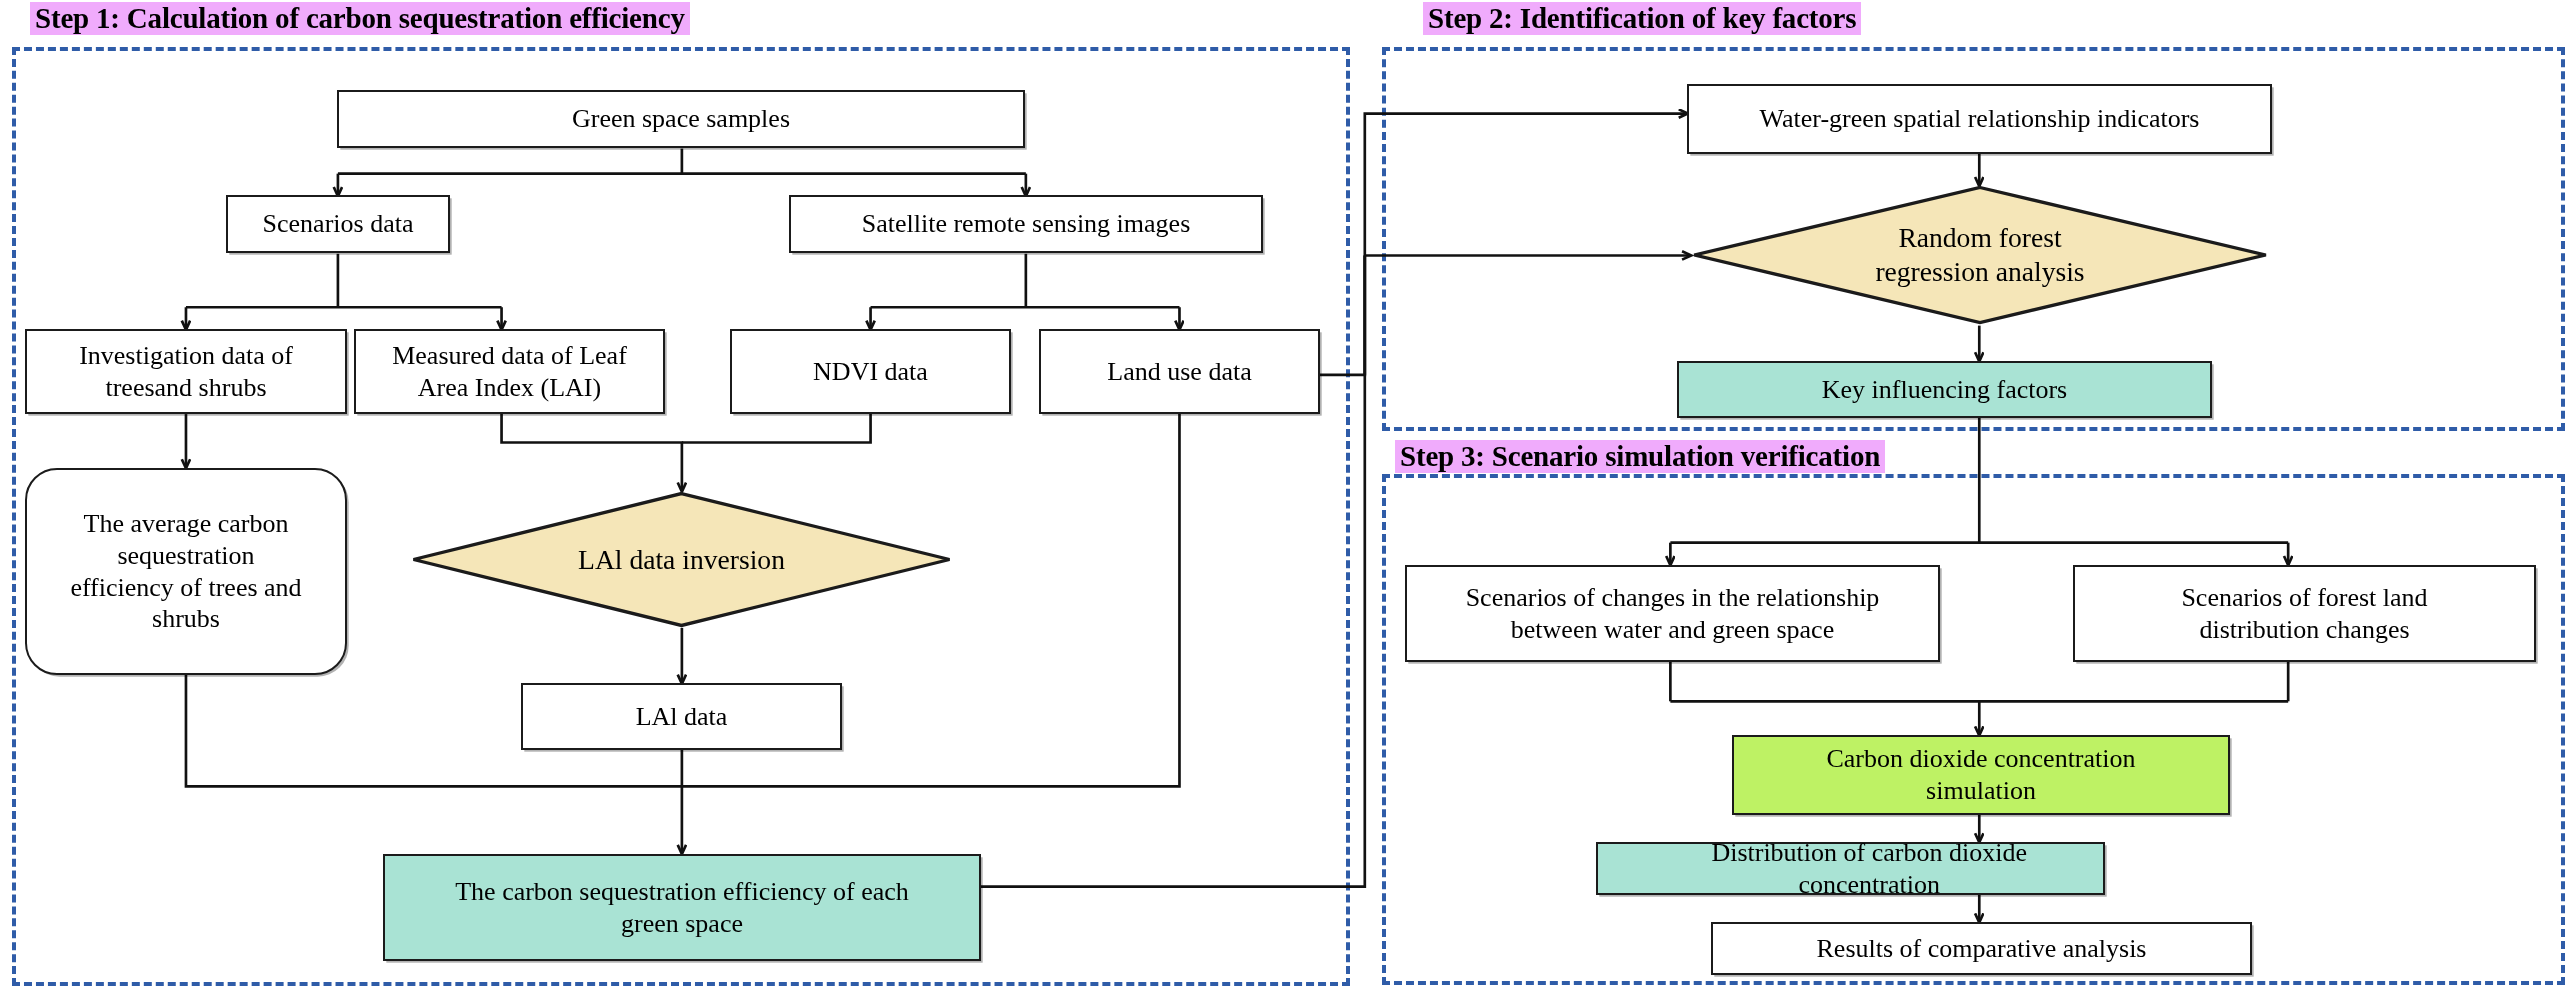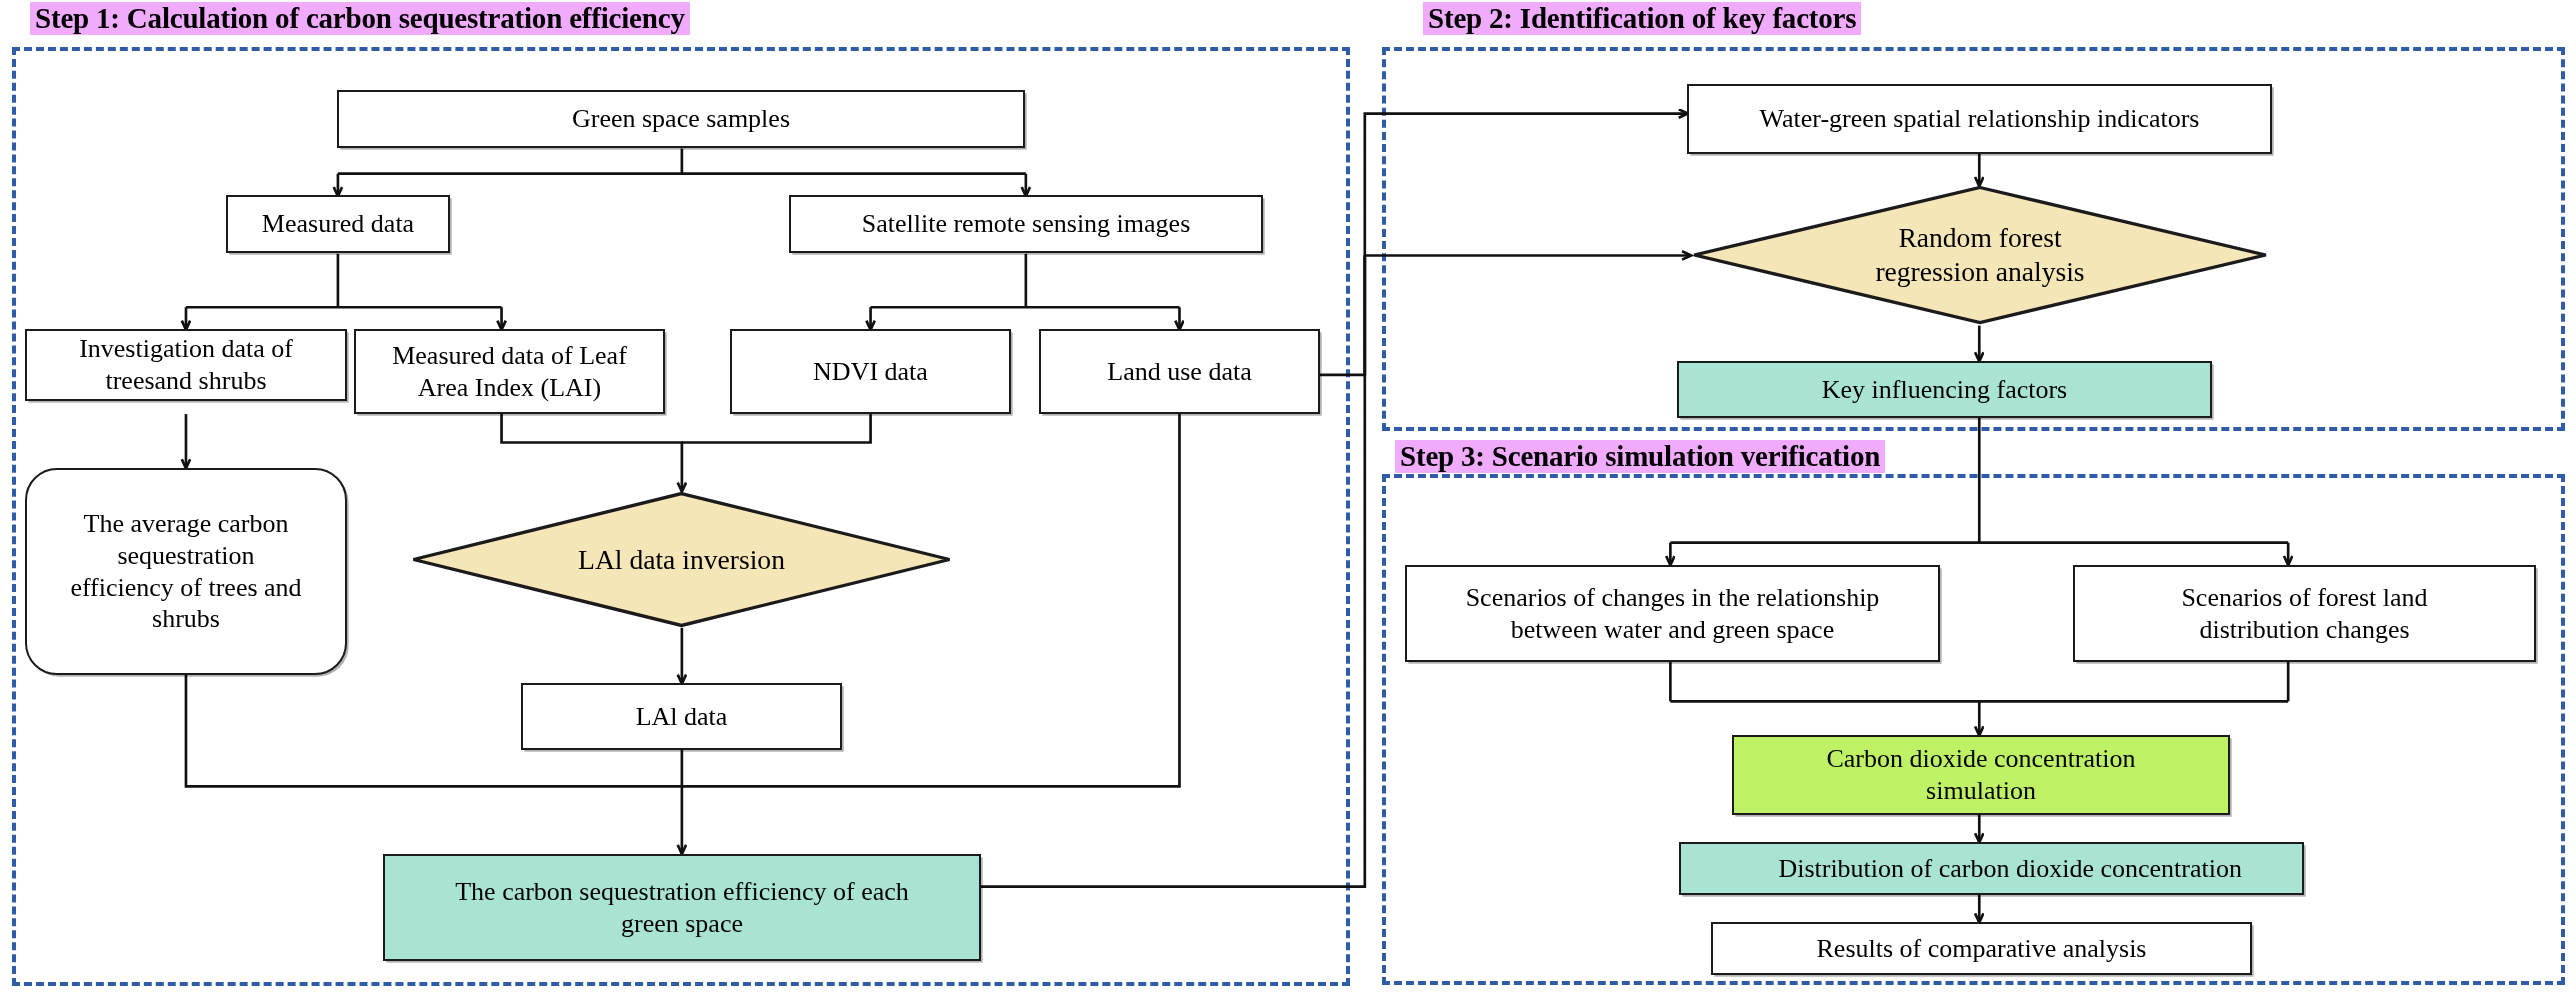--- a/index.html
+++ b/index.html
@@ -133,25 +133,25 @@
     <path d="M2000,840 L2740,840"></path>
     <path d="M2370,840 L2370,880" marker-end="url(#ah)"></path>
 
     <path d="M2370,976 L2370,1008" marker-end="url(#ah)"></path>
 
     <path d="M2370,1072 L2370,1104" marker-end="url(#ah)"></path>
   </svg>
 
   <div class="node" style="left:337px; top:90px; width:688px; height:58px;">Green space samples</div>
 
-  <div class="node" style="left:226px; top:195px; width:224px; height:58px;">Measured data</div>
+  <div class="node" style="left:226px; top:195px; width:224px; height:58px;">Scenarios data</div>
 
   <div class="node" style="left:789px; top:195px; width:474px; height:58px;">Satellite remote sensing images</div>
 
-  <div class="node" style="left:25px; top:329px; width:322px; height:72px; flex-direction:column;">
+  <div class="node" style="left:25px; top:329px; width:322px; height:85px; flex-direction:column;">
     <span>Investigation data of</span>
     <span>treesand shrubs</span>
   </div>
 
   <div class="node" style="left:354px; top:329px; width:311px; height:85px; flex-direction:column;">
     <span>Measured data of Leaf</span>
     <span>Area Index (LAI)</span>
   </div>
 
   <div class="node" style="left:730px; top:329px; width:281px; height:85px;">NDVI data</div>
@@ -201,18 +201,18 @@
   <div class="node" style="left:2073px; top:565px; width:463px; height:97px; flex-direction:column;">
     <span>Scenarios of forest land</span>
     <span>distribution changes</span>
   </div>
 
   <div class="node tan" style="left:1732px; top:735px; width:498px; height:80px; flex-direction:column;">
     <span>Carbon dioxide concentration</span>
     <span>simulation</span>
   </div>
 
-  <div class="node green" style="left:1679px; top:842px; width:625px; height:53px;padding-left:44px;">Distribution of carbon dioxide concentration</div>
+  <div class="node green" style="left:1596px; top:842px; width:509px; height:53px;padding-left:44px;">Distribution of carbon dioxide concentration</div>
 
   <div class="node" style="left:1711px; top:922px; width:541px; height:53px;text-align:right;">Results of comparative analysis</div>
 
 </div>
 
 
 </body></html>

